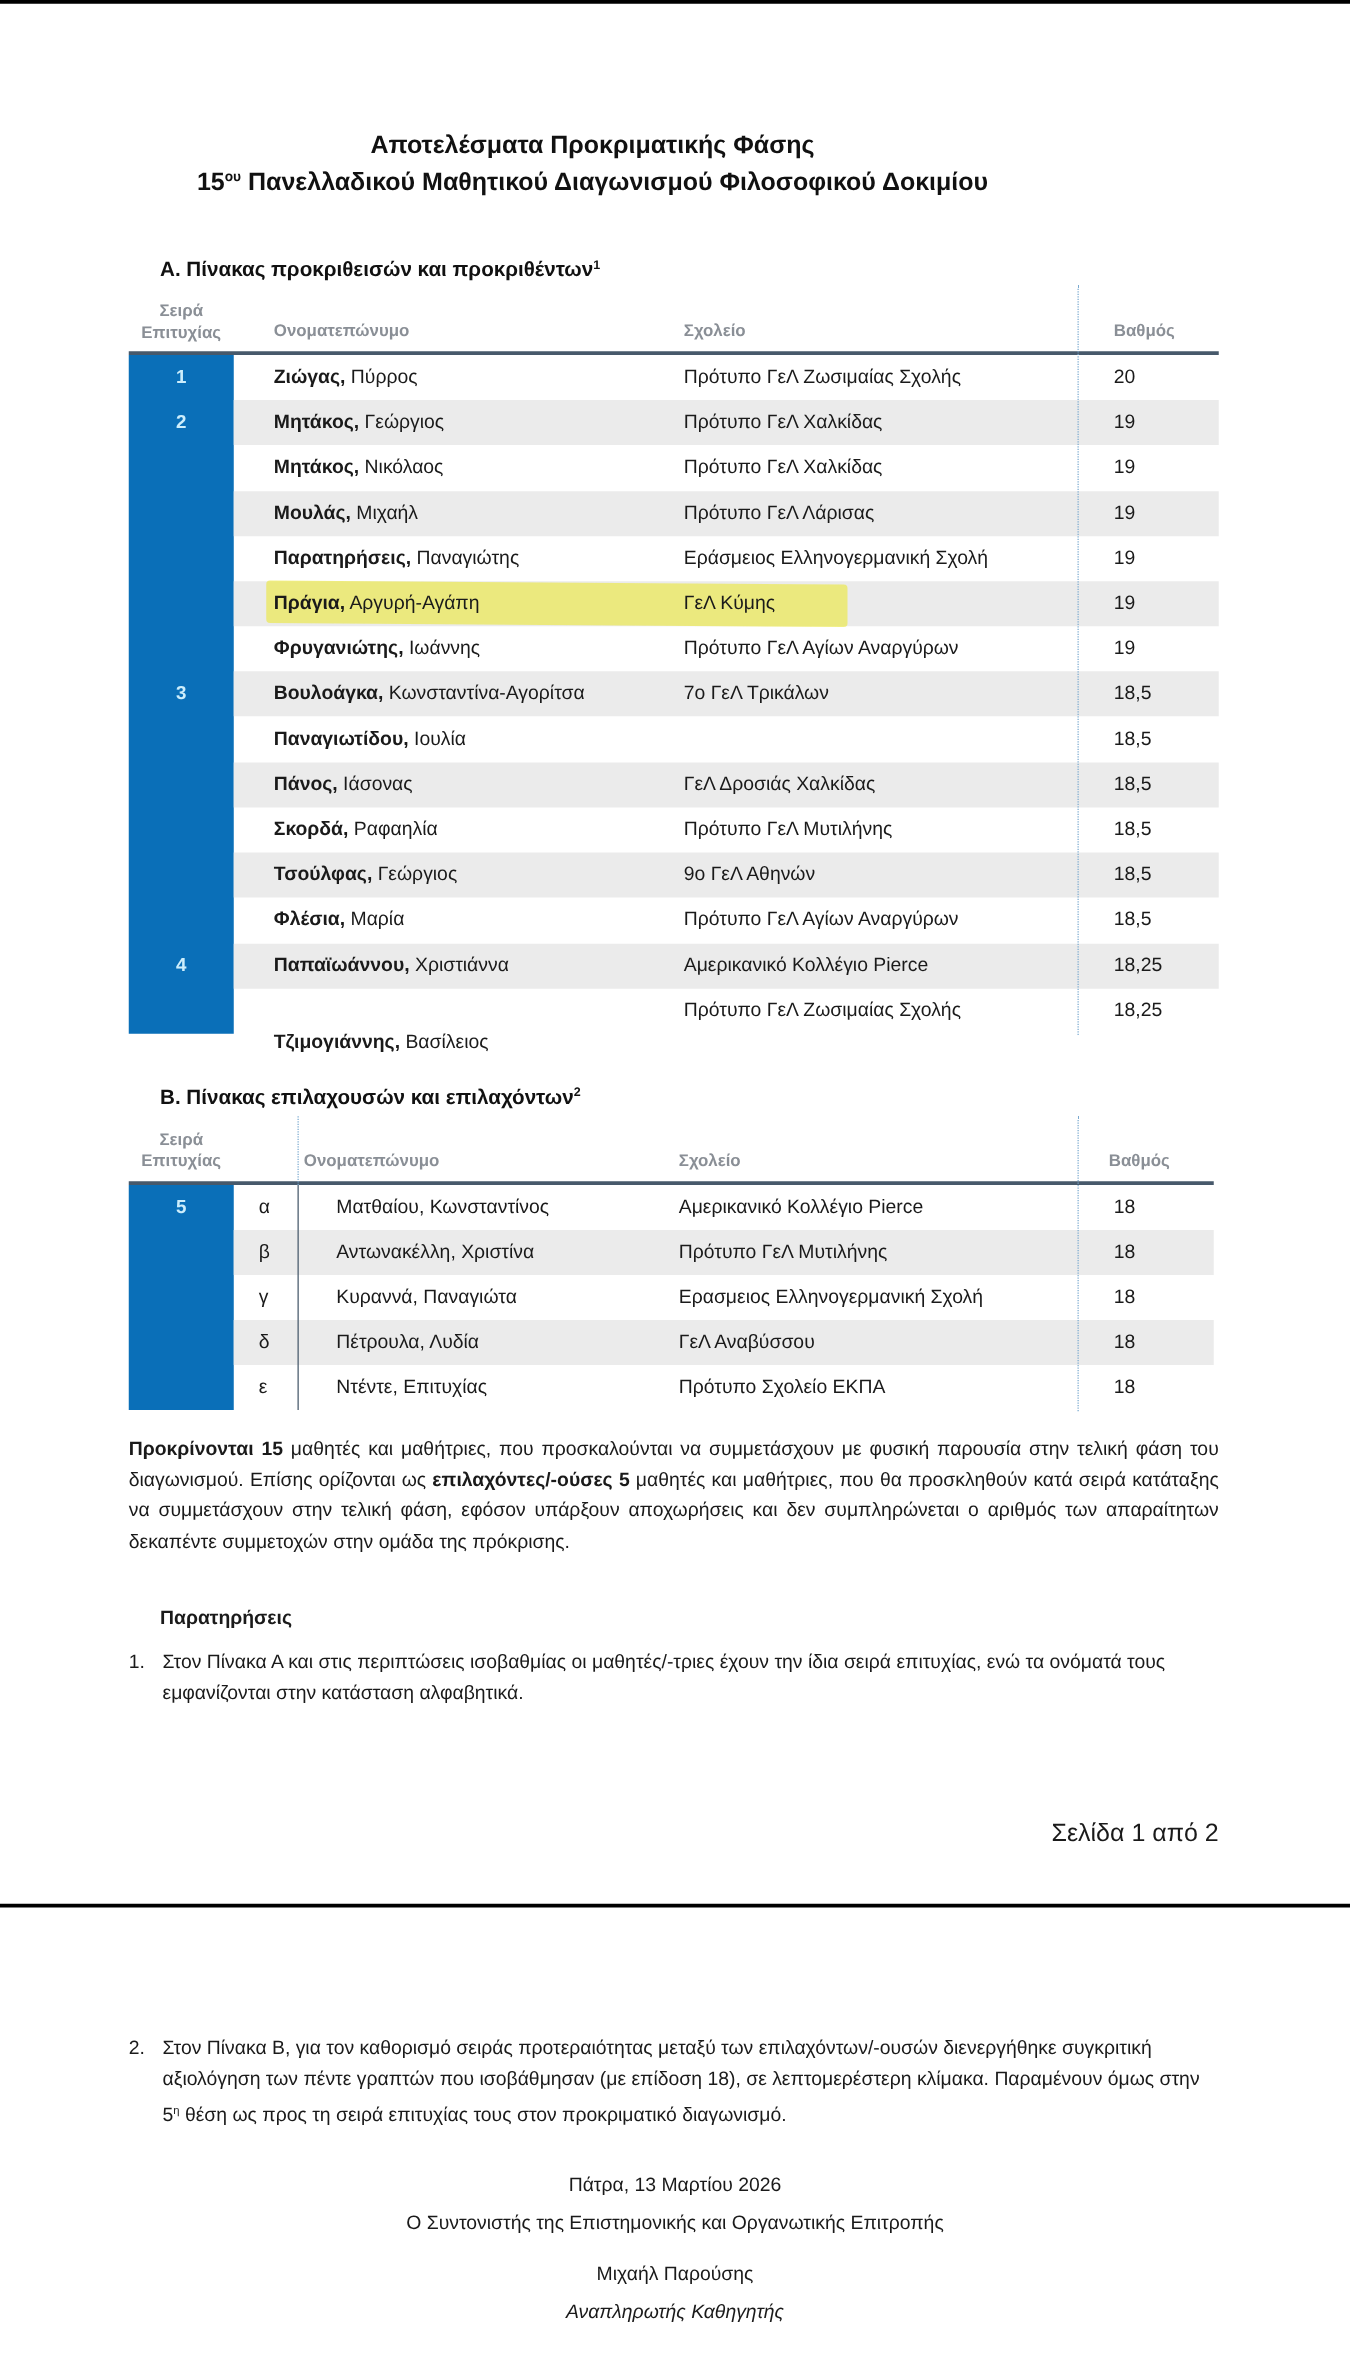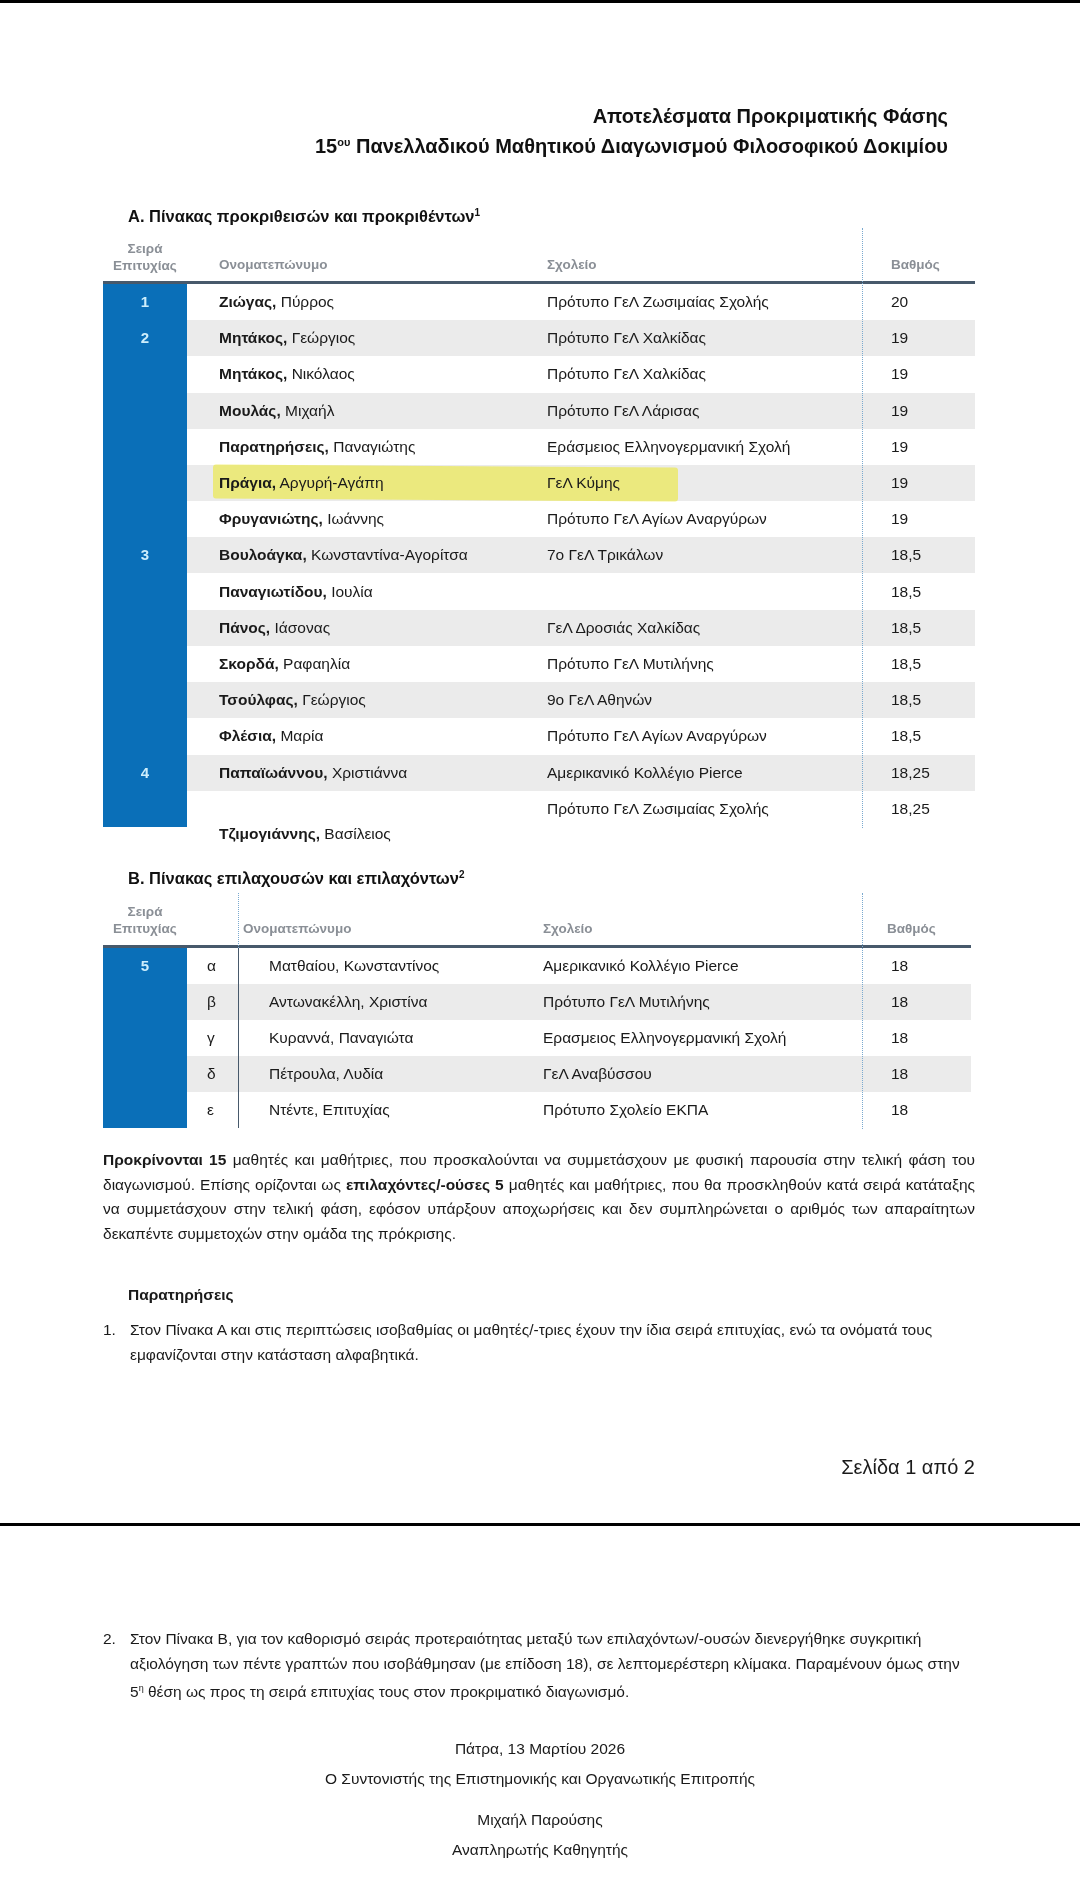--- a/index.html
+++ b/index.html
@@ -1,21 +1,21 @@
 <!DOCTYPE html>
 <html><head>
 <meta charset="utf-8">
 <style>
   html, body { margin:0; padding:0; }
   body { width:1080px; height:1884px; background:#fff; position:relative; overflow:hidden;
          font-family:"Liberation Sans", sans-serif; color:#1a1a1a; }
   .abs { position:absolute; }
   .topline { left:0; top:0; width:1080px; height:3px; background:#000; }
   .breakline { left:0; top:1523px; width:1080px; height:3px; background:#000; }
-  .title { left:0; width:948px; text-align:right; font-weight:bold; font-size:20px; color:#111; }
+  .title { left:0; width:948px; text-align:center; font-weight:bold; font-size:20px; color:#111; }
   .title sup { font-size:11px; vertical-align:7px; }
   .sec-head { left:128px; font-weight:bold; font-size:16.5px; color:#111; }
   .sec-head sup { font-size:10px; vertical-align:6px; }
   .colhead { font-size:13.5px; color:#8a8f96; font-weight:bold; }
   .rankhead { width:84px; text-align:center; line-height:17px; }
   .hline { height:3px; background:#47596b; }
   .bluecol { background:#0a6fb8; }
   .row { position:absolute; height:36px; left:187px; width:788px; }
   .row.alt { background:#ebebeb; }
   .cell { position:absolute; top:0; line-height:36px; font-size:15.5px; color:#1a1a1a; white-space:nowrap; }
@@ -25,21 +25,21 @@
   .vsolid { position:absolute; width:1px; background:#47596b; }
   .highlight { position:absolute; left:213px; top:468px; width:465px; height:34px;
                background:rgba(236,232,60,0.62); border-radius:3px; transform:skewY(0.4deg); }
   .para { left:103px; width:872px; font-size:15.5px; line-height:24.5px; text-align:justify; color:#1a1a1a; }
   .obs-head { left:128px; font-weight:bold; font-size:15.5px; }
   .note { left:103px; width:872px; font-size:15.5px; line-height:24.5px; }
   .note .num { position:absolute; left:0; top:0; }
   .note .txt { margin-left:27px; display:block; }
   .pageno { right:105px; font-size:20px; }
   .center { left:0; width:1080px; text-align:center; font-size:15.5px; }
-  .italic { }
+  .italic { font-style:italic; }
 </style>
 </head>
 <body>
 
 <div class="abs topline"></div>
 
 <div class="abs title" style="top:105px;">Αποτελέσματα Προκριματικής Φάσης</div>
 <div class="abs title" style="top:135px;"><span>15</span><sup>ου</sup><span> Πανελλαδικού Μαθητικού Διαγωνισμού Φιλοσοφικού Δοκιμίου</span></div>
 
 <div class="abs sec-head" style="top:207px;"><span>Α. Πίνακας προκριθεισών και προκριθέντων</span><sup>1</sup></div>

